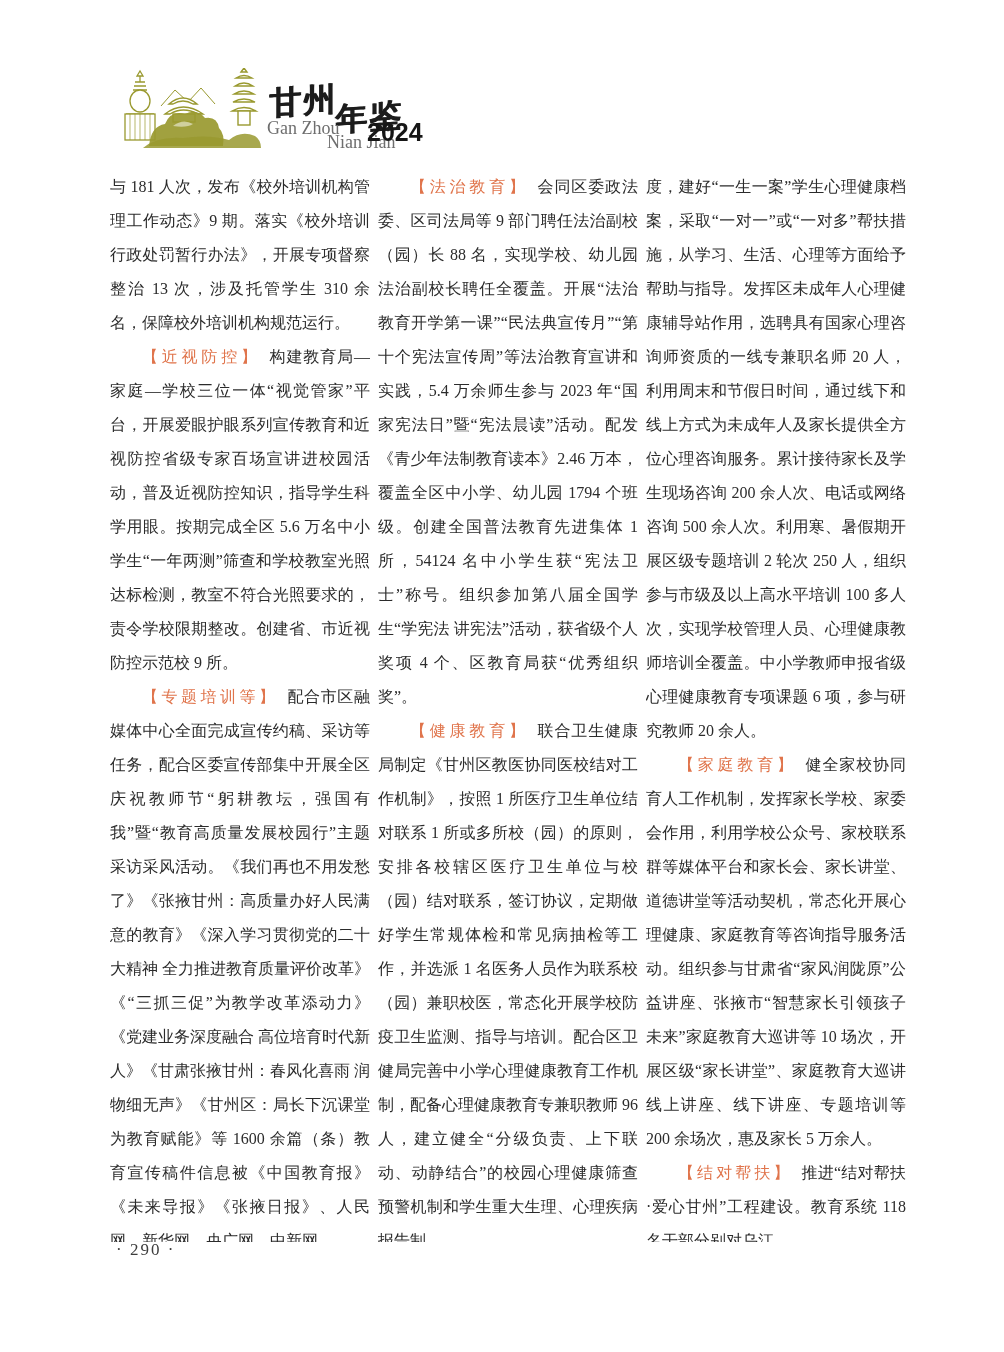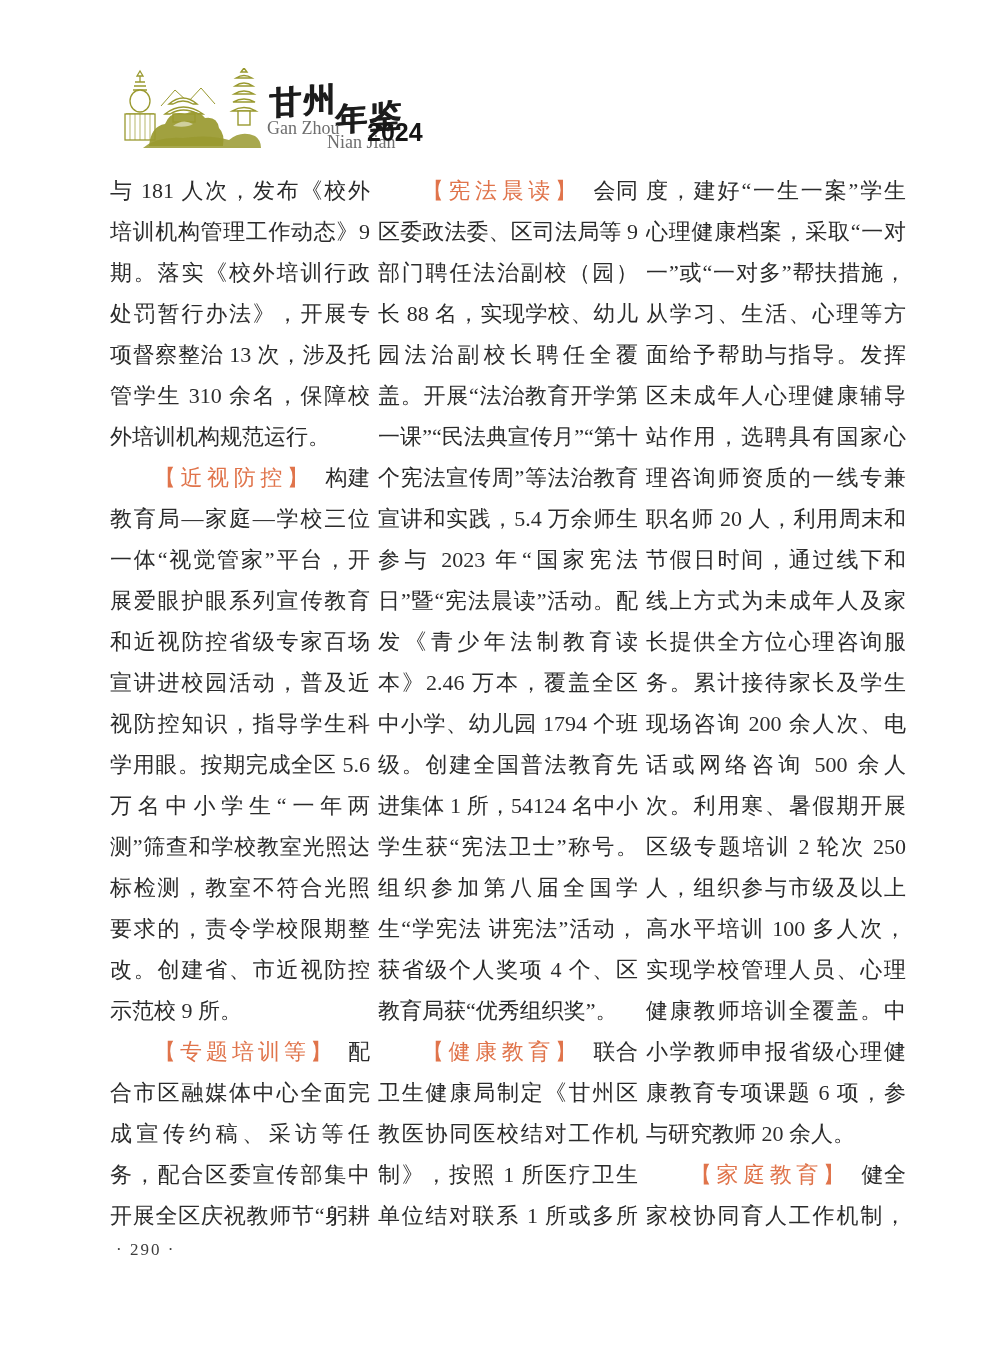--- a/index.html
+++ b/index.html
@@ -32,21 +32,21 @@
     font-family:"Liberation Sans","DejaVu Sans",sans-serif;
     font-weight:bold;font-size:25px;color:#161616;letter-spacing:0px;text-align:right;
   }
   
   .columns{
     position:absolute;left:110px;top:170px;width:796px;height:1072px;
     display:flex;gap:8px;
   }
   .col{
     width:260px;height:1072px;overflow:hidden;
-    font-size:22px;line-height:41px;text-align:justify;
+    font-size:16px;line-height:34px;text-align:justify;
   }
   .col p{margin:0;padding:0;}
   .col p.entry{text-indent:2em;}
   .entry-head{
     color:var(--accent,#e0744b);
     letter-spacing:0.18em;
     margin-right:0.55em;
   }
   
   .page-number{
@@ -102,21 +102,21 @@
   </div>
 </div>
 
 <div class="columns">
   <div class="col">
       <p><span>与 181 人次，发布《校外培训机构管理工作动态》9 期。落实《校外培训行政处罚暂行办法》，开展专项督察整治 13 次，涉及托管学生 310 余名，保障校外培训机构规范运行。</span></p>
       <p class="entry"><span class="entry-head">【近视防控】</span><span>构建教育局—家庭—学校三位一体“视觉管家”平台，开展爱眼护眼系列宣传教育和近视防控省级专家百场宣讲进校园活动，普及近视防控知识，指导学生科学用眼。按期完成全区 5.6 万名中小学生“一年两测”筛查和学校教室光照达标检测，教室不符合光照要求的，责令学校限期整改。创建省、市近视防控示范校 9 所。</span></p>
       <p class="entry"><span class="entry-head">【专题培训等】</span><span>配合市区融媒体中心全面完成宣传约稿、采访等任务，配合区委宣传部集中开展全区庆祝教师节“躬耕教坛，强国有我”暨“教育高质量发展校园行”主题采访采风活动。《我们再也不用发愁了》《张掖甘州：高质量办好人民满意的教育》《深入学习贯彻党的二十大精神 全力推进教育质量评价改革》《“三抓三促”为教学改革添动力》《党建业务深度融合 高位培育时代新人》《甘肃张掖甘州：春风化喜雨 润物细无声》《甘州区：局长下沉课堂为教育赋能》等 1600 余篇（条）教育宣传稿件信息被《中国教育报》《未来导报》《张掖日报》、人民网、新华网、央广网、中新网、</span></p>
     </div>
   <div class="col">
-      <p class="entry"><span class="entry-head">【宪法晨读】</span><span>会同区委政法委、区司法局等 9 部门聘任法治副校（园）长 88 名，实现学校、幼儿园法治副校长聘任全覆盖。开展“法治教育开学第一课”“民法典宣传月”“第十个宪法宣传周”等法治教育宣讲和实践，5.4 万余师生参与 2023 年“国家宪法日”暨“宪法晨读”活动。配发《青少年法制教育读本》2.46 万本，覆盖全区中小学、幼儿园 1794 个班级。创建全国普法教育先进集体 1 所，54124 名中小学生获“宪法卫士”称号。组织参加第八届全国学生“学宪法 讲宪法”活动，获省级个人奖项 4 个、区教育局获“优秀组织奖”。</span></p>
+      <p class="entry"><span class="entry-head">【法治教育】</span><span>会同区委政法委、区司法局等 9 部门聘任法治副校（园）长 88 名，实现学校、幼儿园法治副校长聘任全覆盖。开展“法治教育开学第一课”“民法典宣传月”“第十个宪法宣传周”等法治教育宣讲和实践，5.4 万余师生参与 2023 年“国家宪法日”暨“宪法晨读”活动。配发《青少年法制教育读本》2.46 万本，覆盖全区中小学、幼儿园 1794 个班级。创建全国普法教育先进集体 1 所，54124 名中小学生获“宪法卫士”称号。组织参加第八届全国学生“学宪法 讲宪法”活动，获省级个人奖项 4 个、区教育局获“优秀组织奖”。</span></p>
       <p class="entry"><span class="entry-head">【健康教育】</span><span>联合卫生健康局制定《甘州区教医协同医校结对工作机制》，按照 1 所医疗卫生单位结对联系 1 所或多所校（园）的原则，安排各校辖区医疗卫生单位与校（园）结对联系，签订协议，定期做好学生常规体检和常见病抽检等工作，并选派 1 名医务人员作为联系校（园）兼职校医，常态化开展学校防疫卫生监测、指导与培训。配合区卫健局完善中小学心理健康教育工作机制，配备心理健康教育专兼职教师 96 人，建立健全“分级负责、上下联动、动静结合”的校园心理健康筛查预警机制和学生重大生理、心理疾病报告制</span></p>
     </div>
   <div class="col">
       <p><span>度，建好“一生一案”学生心理健康档案，采取“一对一”或“一对多”帮扶措施，从学习、生活、心理等方面给予帮助与指导。发挥区未成年人心理健康辅导站作用，选聘具有国家心理咨询师资质的一线专兼职名师 20 人，利用周末和节假日时间，通过线下和线上方式为未成年人及家长提供全方位心理咨询服务。累计接待家长及学生现场咨询 200 余人次、电话或网络咨询 500 余人次。利用寒、暑假期开展区级专题培训 2 轮次 250 人，组织参与市级及以上高水平培训 100 多人次，实现学校管理人员、心理健康教师培训全覆盖。中小学教师申报省级心理健康教育专项课题 6 项，参与研究教师 20 余人。</span></p>
       <p class="entry"><span class="entry-head">【家庭教育】</span><span>健全家校协同育人工作机制，发挥家长学校、家委会作用，利用学校公众号、家校联系群等媒体平台和家长会、家长讲堂、道德讲堂等活动契机，常态化开展心理健康、家庭教育等咨询指导服务活动。组织参与甘肃省“家风润陇原”公益讲座、张掖市“智慧家长引领孩子未来”家庭教育大巡讲等 10 场次，开展区级“家长讲堂”、家庭教育大巡讲线上讲座、线下讲座、专题培训等 200 余场次，惠及家长 5 万余人。</span></p>
       <p class="entry"><span class="entry-head">【结对帮扶】</span><span>推进“结对帮扶·爱心甘州”工程建设。教育系统 118 名干部分别对乌江</span></p>
     </div>
 </div>
 
 <div class="page-number">· 290 ·</div>

